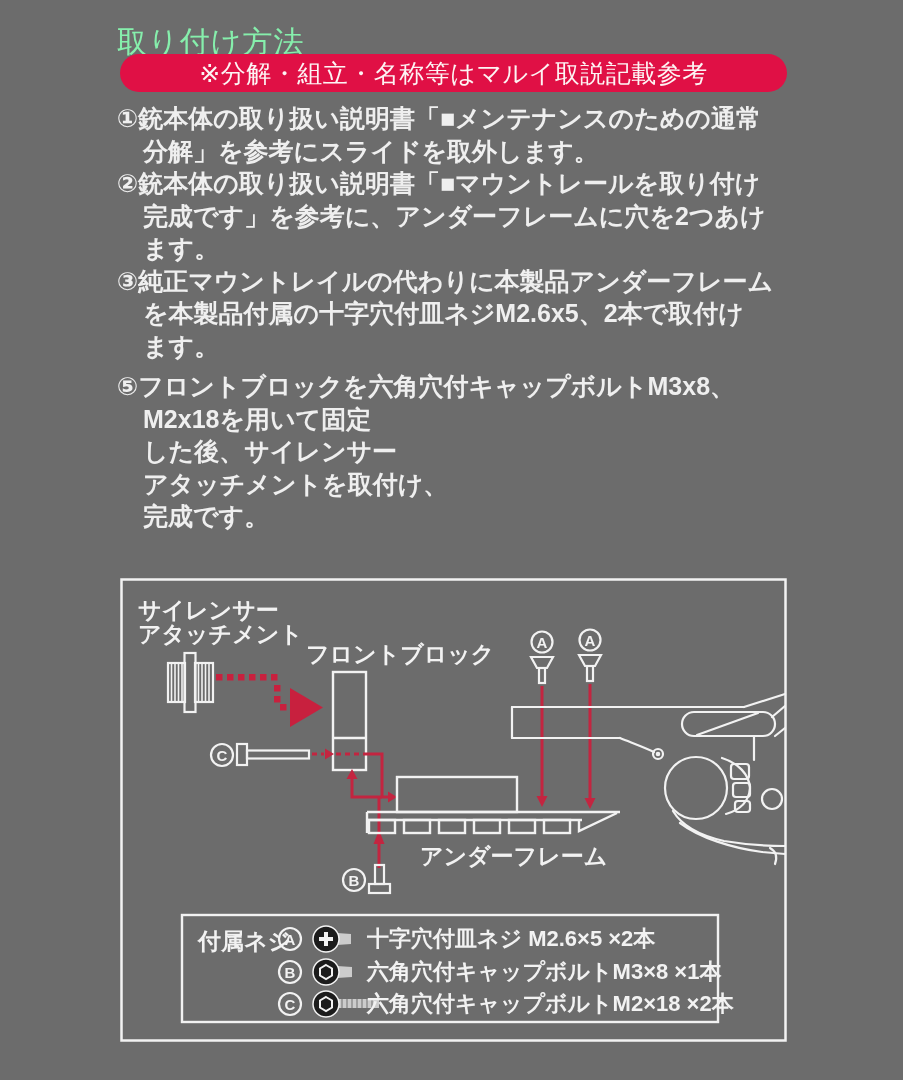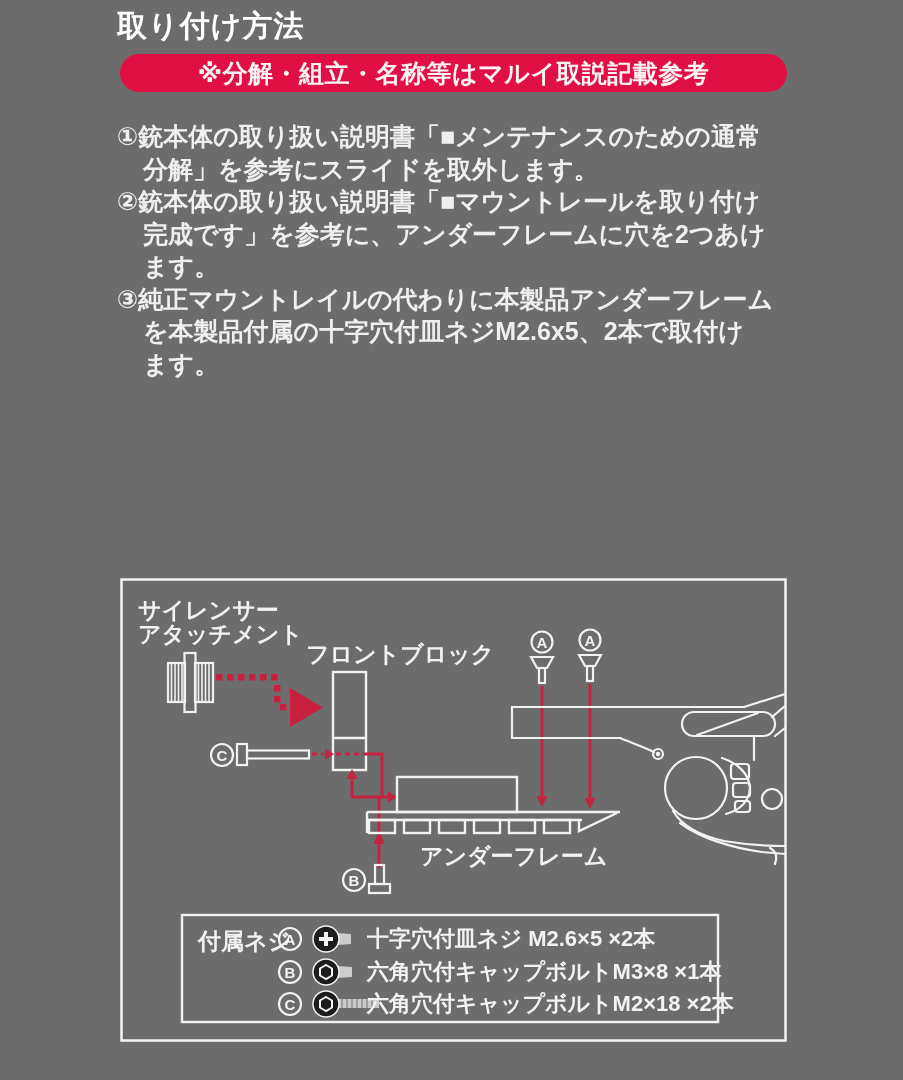--- a/index.html
+++ b/index.html
@@ -5,34 +5,34 @@
   html,body{margin:0;padding:0;}
   body{
     width:903px;height:1080px;
     background:#6c6c6c;
     font-family:"Liberation Sans","DejaVu Sans",sans-serif;
     position:relative;overflow:hidden;
     -webkit-font-smoothing:antialiased;
   }
   .page{position:absolute;inset:0;}
   .title{
-    position:absolute;left:117px;top:6px;
-    font-size:30px;font-weight:700;color:#ffffff;
+    position:absolute;left:117px;top:22px;
+    font-size:30px;font-weight:400;color:#86efac;
     letter-spacing:1px;
   }
   .banner{
     position:absolute;left:120px;top:54px;width:667px;height:38px;
     background:#e01045;border-radius:19px;
     display:flex;align-items:center;justify-content:center;
   }
   .banner span{
-    color:#fdf4f4;font-size:25px;font-weight:700;letter-spacing:0.5px;
+    color:#fdf4f4;font-size:25px;font-weight:400;letter-spacing:0.5px;
   }
   .steps{
-    position:absolute;left:117px;top:120px;width:680px;
+    position:absolute;left:117px;top:102px;width:680px;
     color:#efefef;font-size:25px;font-weight:700;line-height:32.5px;
   }
   .step{
     white-space:pre-line;
     padding-left:26px;text-indent:-26px;
   }
   .step.gap{margin-top:8px;}
   .diagram{position:absolute;left:120px;top:578px;}
   svg text{
     font-family:"Liberation Sans","DejaVu Sans",sans-serif;
@@ -55,20 +55,25 @@
 
   <div class="steps">
     <div class="step">①銃本体の取り扱い説明書「■メンテナンスのための通常
 分解」を参考にスライドを取外します。</div>
     <div class="step">②銃本体の取り扱い説明書「■マウントレールを取り付け
 完成です」を参考に、アンダーフレームに穴を2つあけ
 ます。</div>
     <div class="step">③純正マウントレイルの代わりに本製品アンダーフレーム
 を本製品付属の十字穴付皿ネジM2.6x5、2本で取付け
 ます。</div>
+    <div class="step gap">⑤フロントブロックを六角穴付キャップボルトM3x8、
+M2x18を用いて固定
+した後、サイレンサー
+アタッチメントを取付け、
+完成です。</div>
   </div>
 
   <div class="diagram">
   <svg width="667" height="464" viewBox="0 0 667 464">
 
     <rect x="1.5" y="1.5" width="664" height="461" fill="none" stroke="#f2f2f2" stroke-width="2.5"></rect>
 
     <text class="lbl" x="18" y="40">サイレンサー</text>
     <text class="lbl" x="18" y="64">アタッチメント</text>
 

